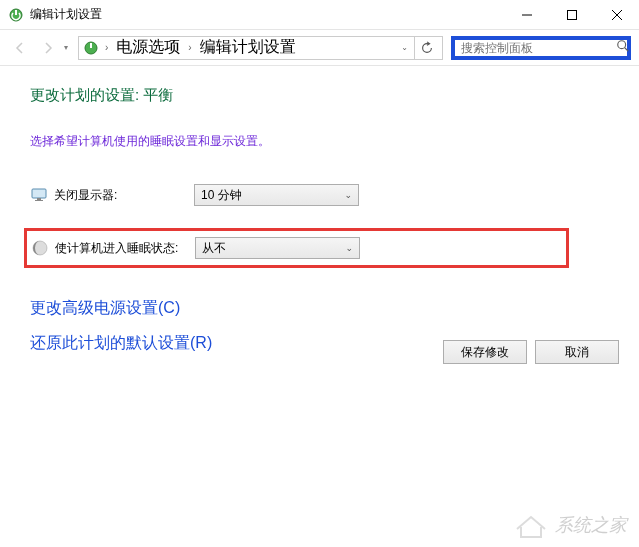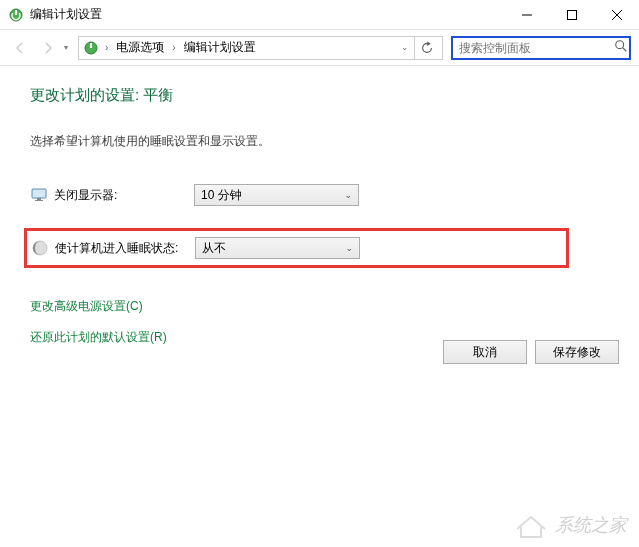--- a/index.html
+++ b/index.html
@@ -11,42 +11,42 @@
     .titlebar-buttons { display: flex; }
     .titlebar-btn { width: 45px; height: 30px; display: flex; align-items: center; justify-content: center; color: #000; }
     
     .navbar { height: 36px; display: flex; align-items: center; padding: 0 8px; border-bottom: 1px solid #e5e5e5; gap: 4px; }
     .nav-arrow { width: 24px; height: 24px; display: flex; align-items: center; justify-content: center; color: #808080; }
     .nav-arrow.disabled { color: #ccc; }
     .chevron-down { font-size: 8px; color: #808080; margin-right: 6px; }
     .addressbar { flex: 1; display: flex; align-items: center; border: 1px solid #ccc; height: 24px; padding: 0 4px; }
     .addr-icon { width: 16px; height: 16px; margin-right: 4px; }
     .breadcrumb { display: flex; align-items: center; flex: 1; gap: 2px; }
-    .crumb { padding: 2px 4px; font-size: 12px; font-family: Liberation Mono, monospace; }
+    .crumb { padding: 2px 4px; font-size: 16px; font-family: Liberation Mono, monospace; }
     .crumb-sep { font-size: 10px; color: #666; padding: 0 2px; }
     .addr-end { display: flex; align-items: center; margin-left: auto; }
     .addr-chevron { font-size: 8px; color: #666; padding: 0 6px; }
     .refresh-btn { width: 24px; height: 22px; display: flex; align-items: center; justify-content: center; border-left: 1px solid #ccc; }
-    .searchbox { width: 180px; border: 2px solid #1d4ed8; height: 24px; display: flex; align-items: center; padding: 0 6px; margin-left: 4px; }
+    .searchbox { width: 180px; border: 4px solid #1d4ed8; height: 24px; display: flex; align-items: center; padding: 0 6px; margin-left: 4px; }
     .searchbox input { border: none; outline: none; flex: 1; font-size: 12px; color: #666; background: transparent; }
     .search-icon { color: #5e5e5e; }
     
     .content { padding: 20px 30px; }
     .page-title { color: #0c6b3d; font-size: 15px; margin-bottom: 28px; }
-    .page-desc { font-size: 12px; color: #404040; margin-bottom: 30px; }
+    .page-desc { font-size: 12px; color: #6d28d9; margin-bottom: 30px; }
     
     .setting-row { display: flex; align-items: center; margin-bottom: 18px; padding: 4px 0; }
     .setting-row.highlight { border: 3px solid #e53935; padding: 6px 4px; margin-left: -6px; margin-right: 40px; }
     .setting-icon { width: 18px; height: 18px; margin-right: 6px; }
     .setting-label { width: 140px; font-size: 12px; }
     .setting-select { width: 165px; height: 22px; border: 1px solid #adadad; background: linear-gradient(#f5f5f5, #e8e8e8); display: flex; align-items: center; padding: 8px 6px; font-size: 12px; position: relative; }
     .setting-select .chevron { position: absolute; right: 6px; font-size: 9px; color: #555; }
     
     .links { margin-top: 30px; }
-    .link { color: #15803d; font-size: 12px; margin-bottom: 14px; cursor: pointer; display: block; }
+    .link { color: #1d4ed8; font-size: 16px; margin-bottom: 14px; cursor: pointer; display: block; }
     
     .button-bar { position: absolute; right: 20px; top: 340px; display: flex; gap: 8px; }
     .btn { width: 84px; height: 24px; border: 1px solid #adadad; background: linear-gradient(#f5f5f5, #e8e8e8); font-size: 12px; display: flex; align-items: center; justify-content: center; }
     
     .watermark { position: absolute; bottom: 8px; right: 12px; display: flex; align-items: center; gap: 6px; opacity: 0.4; }
     .watermark-text { font-size: 18px; color: #888; font-style: italic; }
     .watermark-logo { width: 36px; height: 28px; }
   </style>
 </head>
 <body>
@@ -150,22 +150,22 @@
     </div>
   </div>
 
   <div class="links">
     <a class="link">更改高级电源设置(C)</a>
     <a class="link">还原此计划的默认设置(R)</a>
   </div>
 </div>
 
 <div class="button-bar">
+  <div class="btn">保存修改</div>
   <div class="btn">取消</div>
-  <div class="btn">保存修改</div>
 </div>
 
 <div class="watermark">
   <svg class="watermark-logo" viewBox="0 0 36 28">
     <path d="M4,18 L18,6 L32,18 M8,16 L8,26 L28,26 L28,16" fill="none" stroke="#aaa" stroke-width="2"></path>
   </svg>
   <span class="watermark-text">系统之家</span>
 </div>
 
 </body></html>

